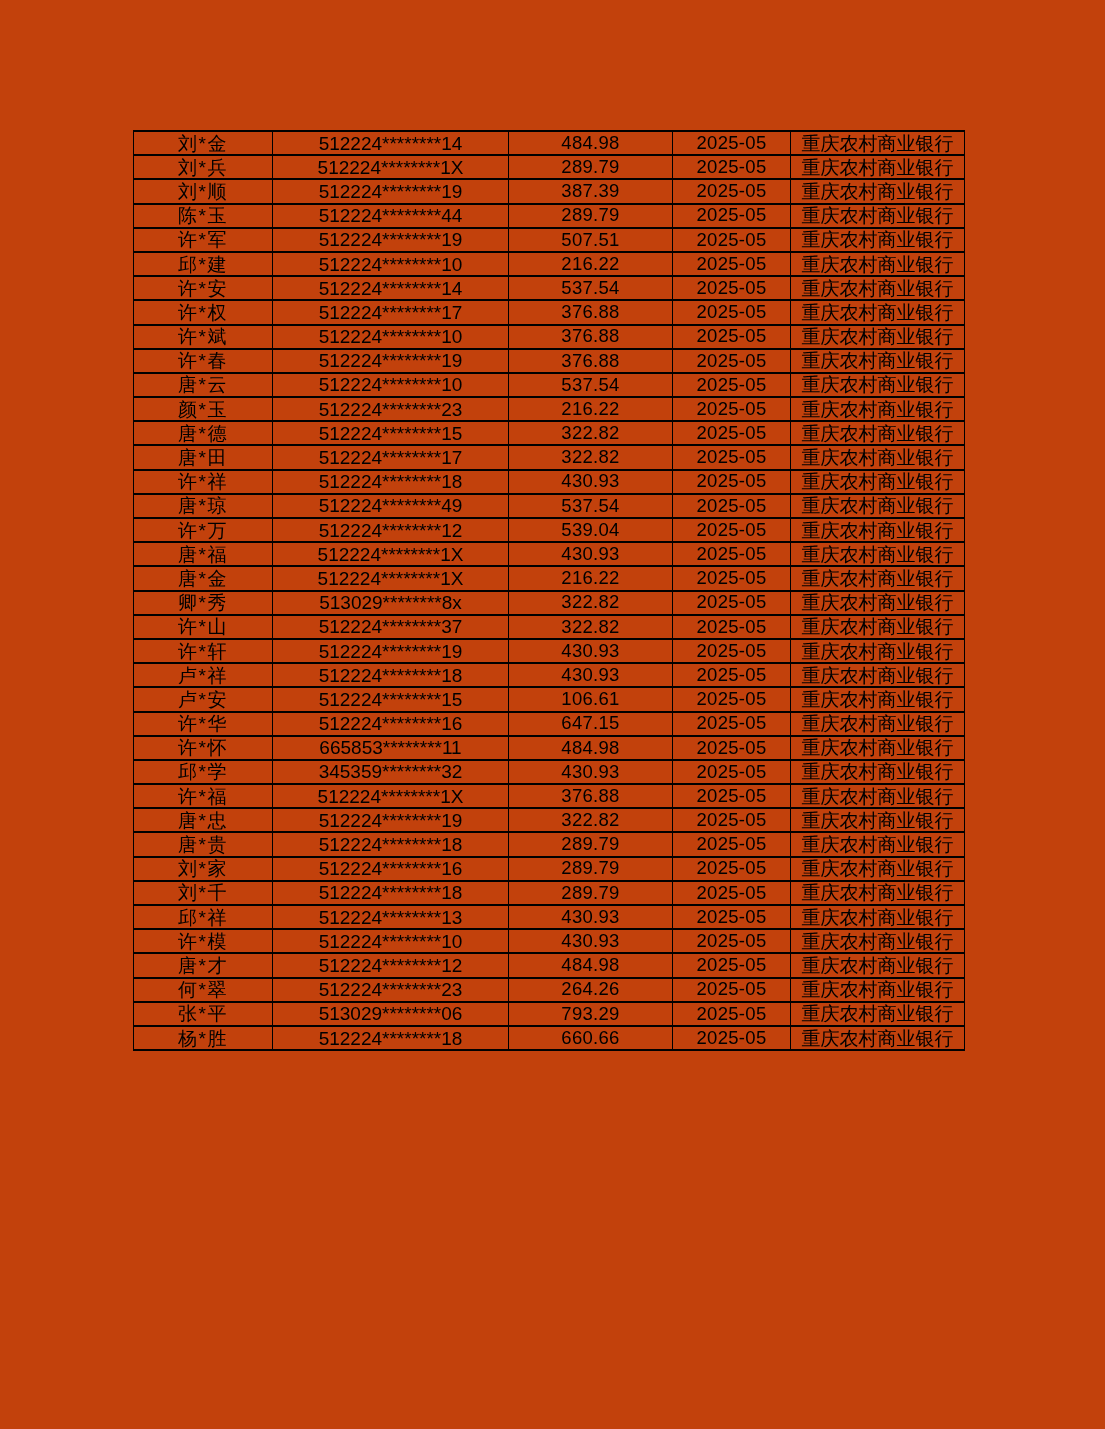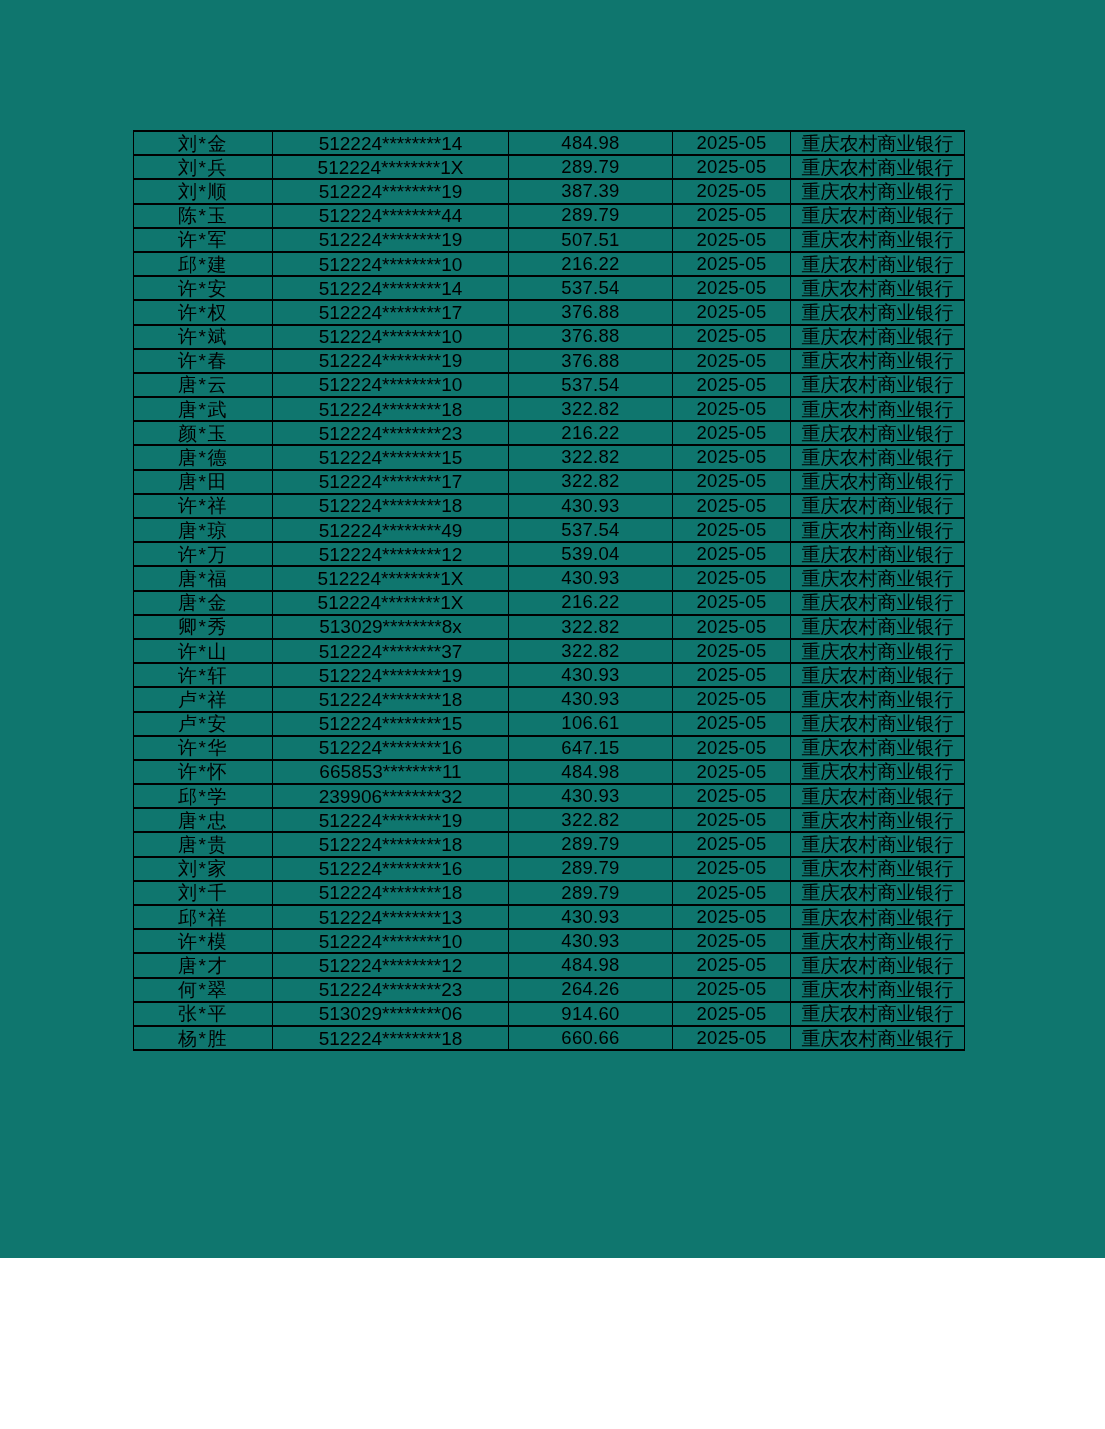--- a/index.html
+++ b/index.html
@@ -6,22 +6,22 @@
   html, body { margin: 0; padding: 0; }
   body {
     width: 1105px;
     height: 1429px;
     background: #ffffff;
     font-family: "Liberation Sans", "DejaVu Sans", sans-serif;
   }
   .page {
     position: relative;
     width: 1105px;
-    height: 1258px;
-    background: #0f766e;
+    height: 1429px;
+    background: #c2410c;
     overflow: hidden;
     padding-left: 10px;
   }
   table.payment-table {
     position: absolute;
     left: 133px;
     top: 130px;
     width: 831px;
     border-collapse: collapse;
     table-layout: fixed;
@@ -139,27 +139,20 @@
           <td class="cell-bank">重庆农村商业银行</td>
         </tr>
         <tr>
           <td class="cell-name">唐*云</td>
           <td class="cell-id_masked">512224********10</td>
           <td class="cell-amount">537.54</td>
           <td class="cell-month">2025-05</td>
           <td class="cell-bank">重庆农村商业银行</td>
         </tr>
         <tr>
-          <td class="cell-name">唐*武</td>
-          <td class="cell-id_masked">512224********18</td>
-          <td class="cell-amount">322.82</td>
-          <td class="cell-month">2025-05</td>
-          <td class="cell-bank">重庆农村商业银行</td>
-        </tr>
-        <tr>
           <td class="cell-name">颜*玉</td>
           <td class="cell-id_masked">512224********23</td>
           <td class="cell-amount">216.22</td>
           <td class="cell-month">2025-05</td>
           <td class="cell-bank">重庆农村商业银行</td>
         </tr>
         <tr>
           <td class="cell-name">唐*德</td>
           <td class="cell-id_masked">512224********15</td>
           <td class="cell-amount">322.82</td>
@@ -252,22 +245,29 @@
         </tr>
         <tr>
           <td class="cell-name">许*怀</td>
           <td class="cell-id_masked">665853********11</td>
           <td class="cell-amount">484.98</td>
           <td class="cell-month">2025-05</td>
           <td class="cell-bank">重庆农村商业银行</td>
         </tr>
         <tr>
           <td class="cell-name">邱*学</td>
-          <td class="cell-id_masked">239906********32</td>
-          <td class="cell-amount">430.93</td>
+          <td class="cell-id_masked">345359********32</td>
+          <td class="cell-amount">430.93</td>
+          <td class="cell-month">2025-05</td>
+          <td class="cell-bank">重庆农村商业银行</td>
+        </tr>
+        <tr>
+          <td class="cell-name">许*福</td>
+          <td class="cell-id_masked">512224********1X</td>
+          <td class="cell-amount">376.88</td>
           <td class="cell-month">2025-05</td>
           <td class="cell-bank">重庆农村商业银行</td>
         </tr>
         <tr>
           <td class="cell-name">唐*忠</td>
           <td class="cell-id_masked">512224********19</td>
           <td class="cell-amount">322.82</td>
           <td class="cell-month">2025-05</td>
           <td class="cell-bank">重庆农村商业银行</td>
         </tr>
@@ -316,21 +316,21 @@
         <tr>
           <td class="cell-name">何*翠</td>
           <td class="cell-id_masked">512224********23</td>
           <td class="cell-amount">264.26</td>
           <td class="cell-month">2025-05</td>
           <td class="cell-bank">重庆农村商业银行</td>
         </tr>
         <tr>
           <td class="cell-name">张*平</td>
           <td class="cell-id_masked">513029********06</td>
-          <td class="cell-amount">914.60</td>
+          <td class="cell-amount">793.29</td>
           <td class="cell-month">2025-05</td>
           <td class="cell-bank">重庆农村商业银行</td>
         </tr>
         <tr>
           <td class="cell-name">杨*胜</td>
           <td class="cell-id_masked">512224********18</td>
           <td class="cell-amount">660.66</td>
           <td class="cell-month">2025-05</td>
           <td class="cell-bank">重庆农村商业银行</td>
         </tr>

